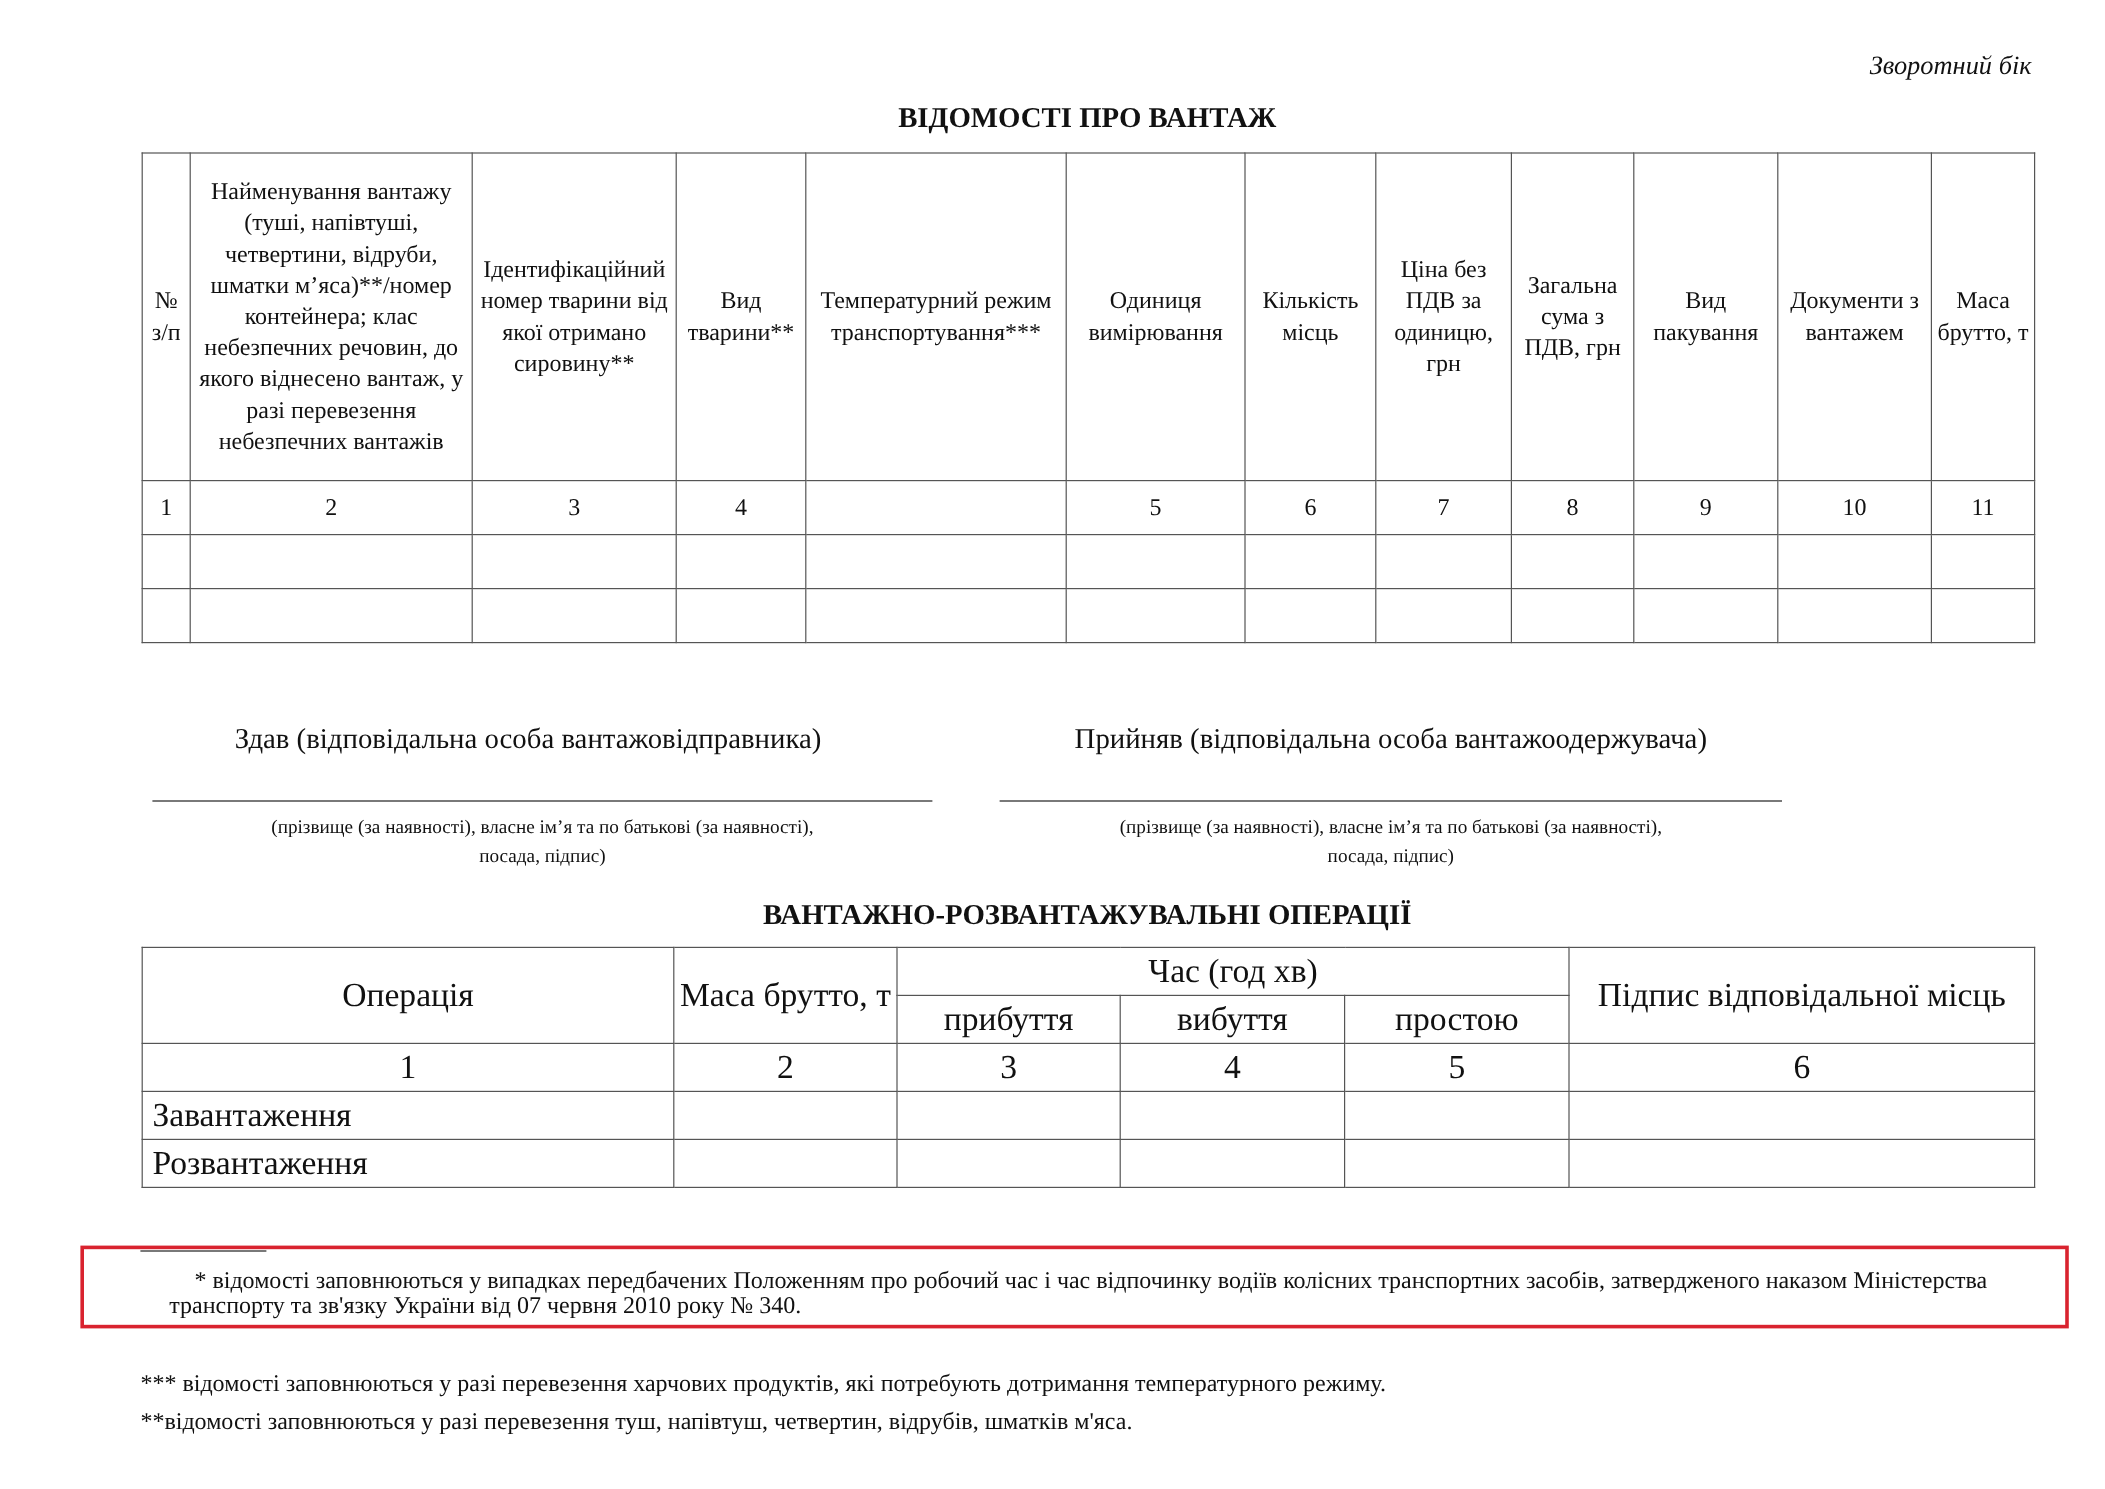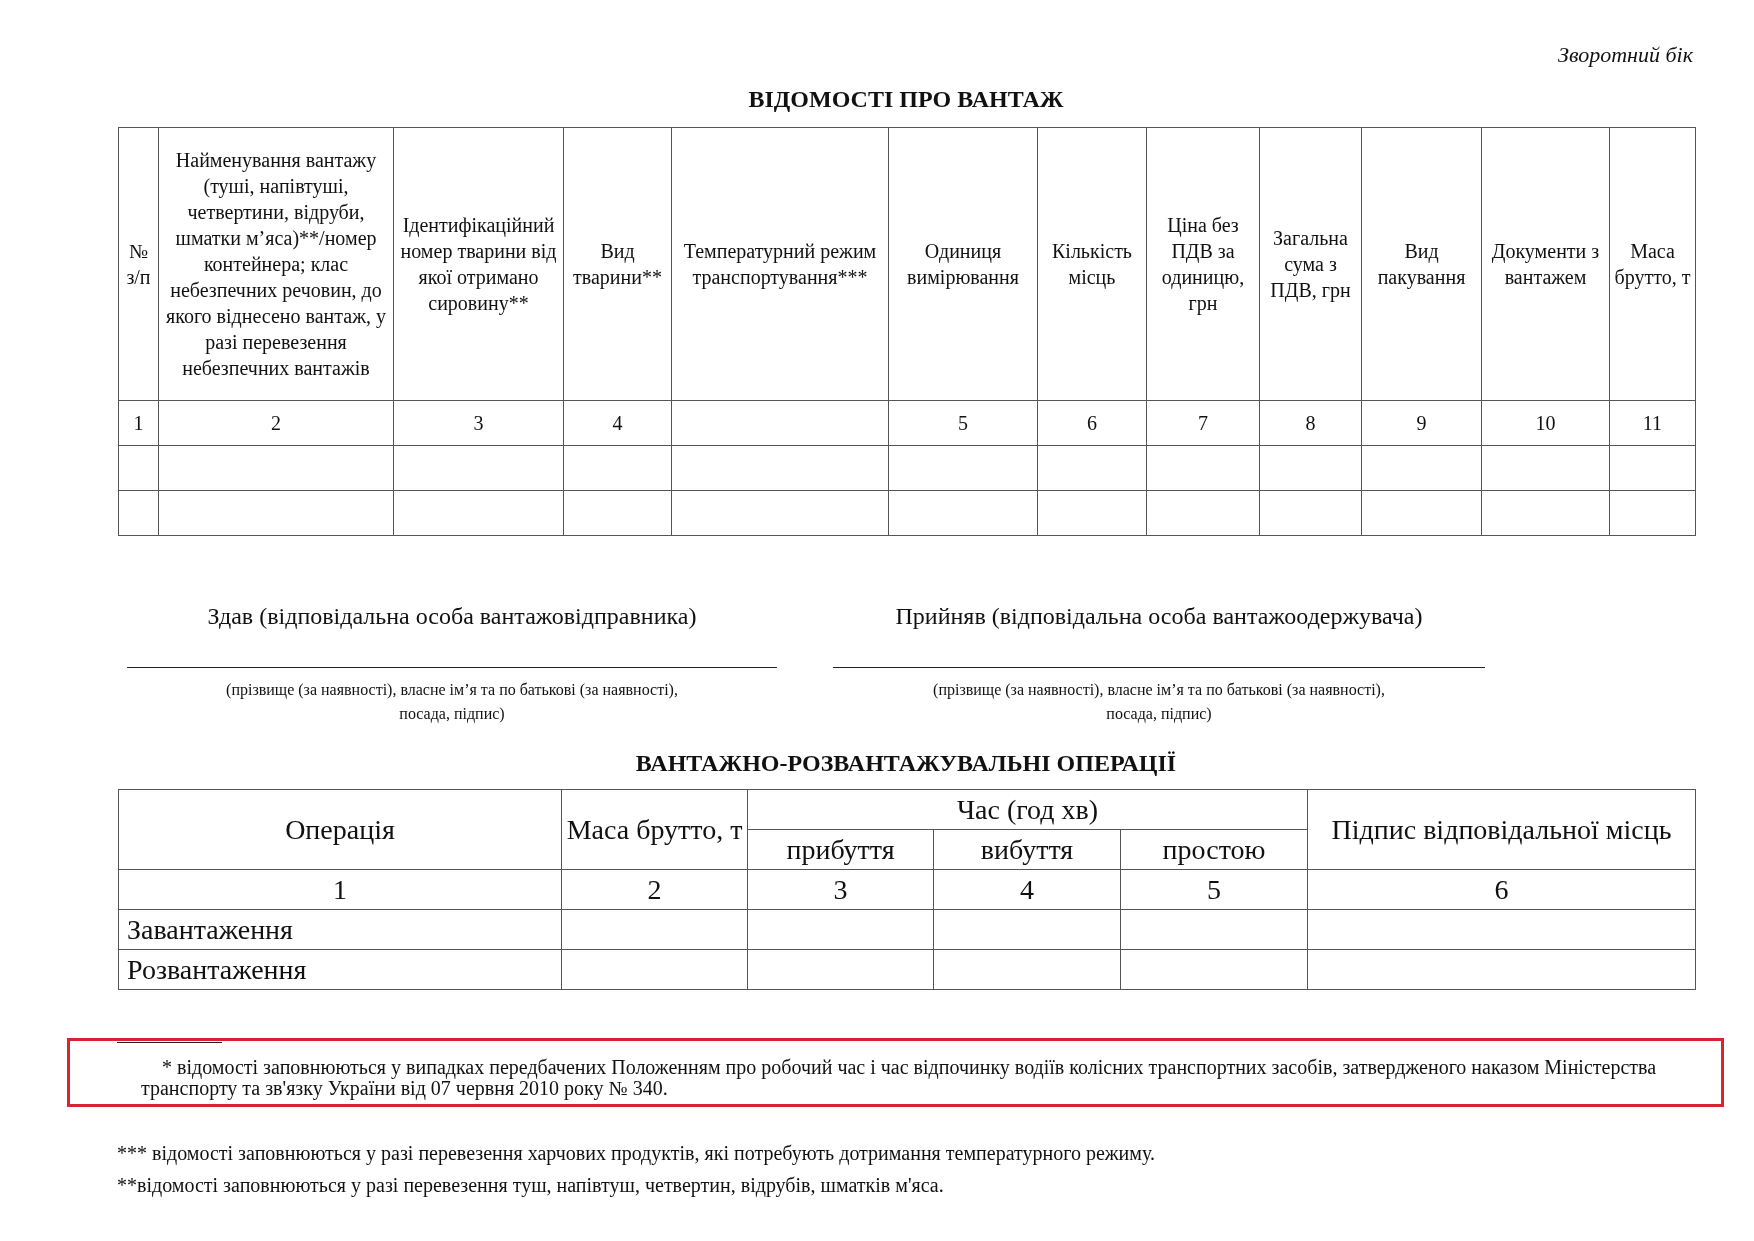--- a/index.html
+++ b/index.html
@@ -108,21 +108,21 @@
     <td></td>
         <td></td>
     <td></td>
         <td></td>
     <td></td>
         <td></td>
   </tr>
 </tbody>
   </table>
 
-<div class="abs sig" style="left:127px; width:650px; top:603px;">Здав (відповідальна особа вантажовідправника)</div>
+<div class="abs sig" style="left:115px; width:650px; top:603px;">Здав (відповідальна особа вантажовідправника)</div>
 <div class="abs sig-line" style="left:127px; width:650px; top:667px;"></div>
 <div class="abs sig-cap" style="left:127px; width:650px; top:678px;">(прізвище (за наявності), власне ім’я та по батькові (за наявності),</div>
 <div class="abs sig-cap" style="left:127px; width:650px; top:702px;">посада, підпис)</div>
 
 <div class="abs sig" style="left:833px; width:652px; top:603px;">Прийняв (відповідальна особа вантажоодержувача)</div>
 <div class="abs sig-line" style="left:833px; width:652px; top:667px;"></div>
 <div class="abs sig-cap" style="left:833px; width:652px; top:678px;">(прізвище (за наявності), власне ім’я та по батькові (за наявності),</div>
 <div class="abs sig-cap" style="left:833px; width:652px; top:702px;">посада, підпис)</div>
 
 <div class="abs title t2-title">ВАНТАЖНО-РОЗВАНТАЖУВАЛЬНІ ОПЕРАЦІЇ</div>

